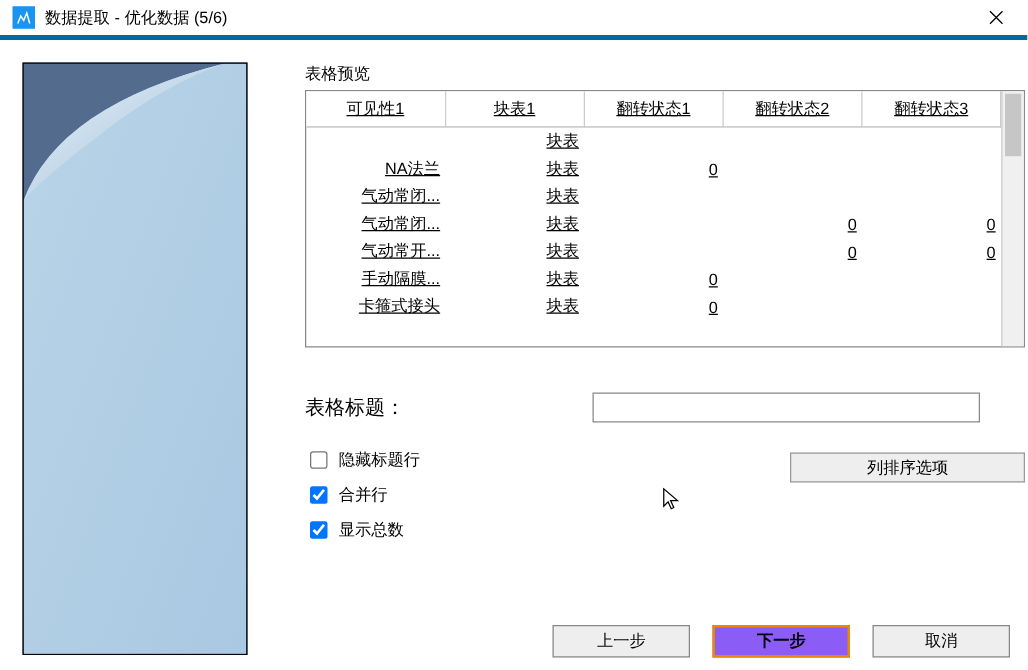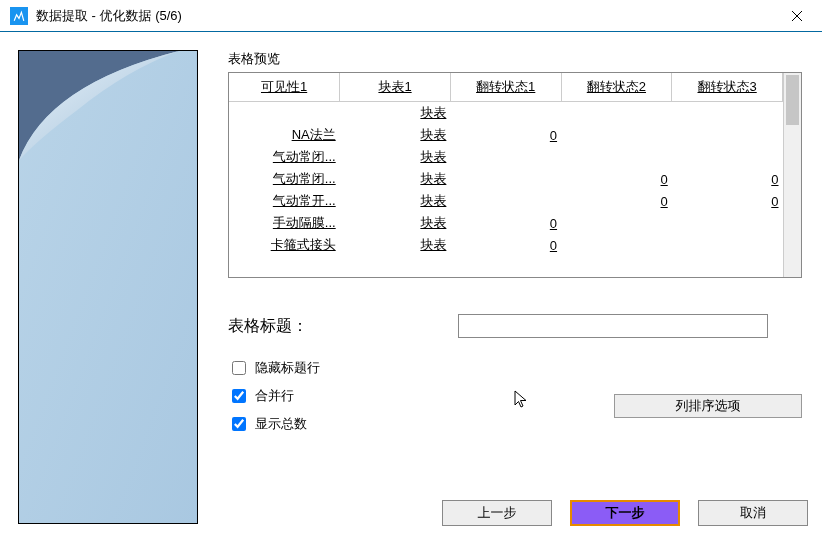--- a/index.html
+++ b/index.html
@@ -10,39 +10,40 @@
     background: #fff;
     width: 822px;
     height: 536px;
     overflow: hidden;
   }
   .titlebar {
     height: 32px;
     display: flex;
     align-items: center;
     padding: 0 10px;
-    border-bottom: 1px solid #0369a1;
+    border-bottom: 4px solid #0369a1;
   }
   .titlebar .icon {
     width: 18px; height: 18px;
     background: #1994f0;
     display: flex; align-items: center; justify-content: center;
     margin-right: 8px;
   }
   .titlebar .icon svg { width: 12px; height: 12px; }
   .titlebar .title { flex: 1; font-size: 13px; }
   .titlebar .close {
     width: 30px; height: 30px;
     display: flex; align-items: center; justify-content: center;
     cursor: pointer;
     font-size: 14px;
   }
   .content {
     display: flex;
-    padding: 18px 20px 10px 18px;
+    padding: 18px 2px 10px 18px;
+    gap: 16px;
   }
   .preview-pane {
     width: 180px;
     height: 474px;
     border: 1px solid #000;
     background: #536c8e;
     position: relative;
     overflow: hidden;
     flex-shrink: 0;
   }
@@ -125,21 +126,21 @@
   .checks { display: flex; flex-direction: column; gap: 8px; flex:1; }
   .checks label { display: flex; align-items: center; gap: 6px; font-size: 13px; }
   .checks input[type=checkbox] { width: 14px; height: 14px; }
   .col-sort-btn {
     width: 188px;
     height: 24px;
     border: 1px solid #999;
     background: #eee;
     font-size: 13px;
     cursor: pointer;
-    margin-top: 36px;
+    margin-top: 4px;
   }
   .cursor {
     position: absolute;
     pointer-events: none;
   }
   .footer {
     position: absolute;
     bottom: 10px;
     right: 14px;
     display: flex;

